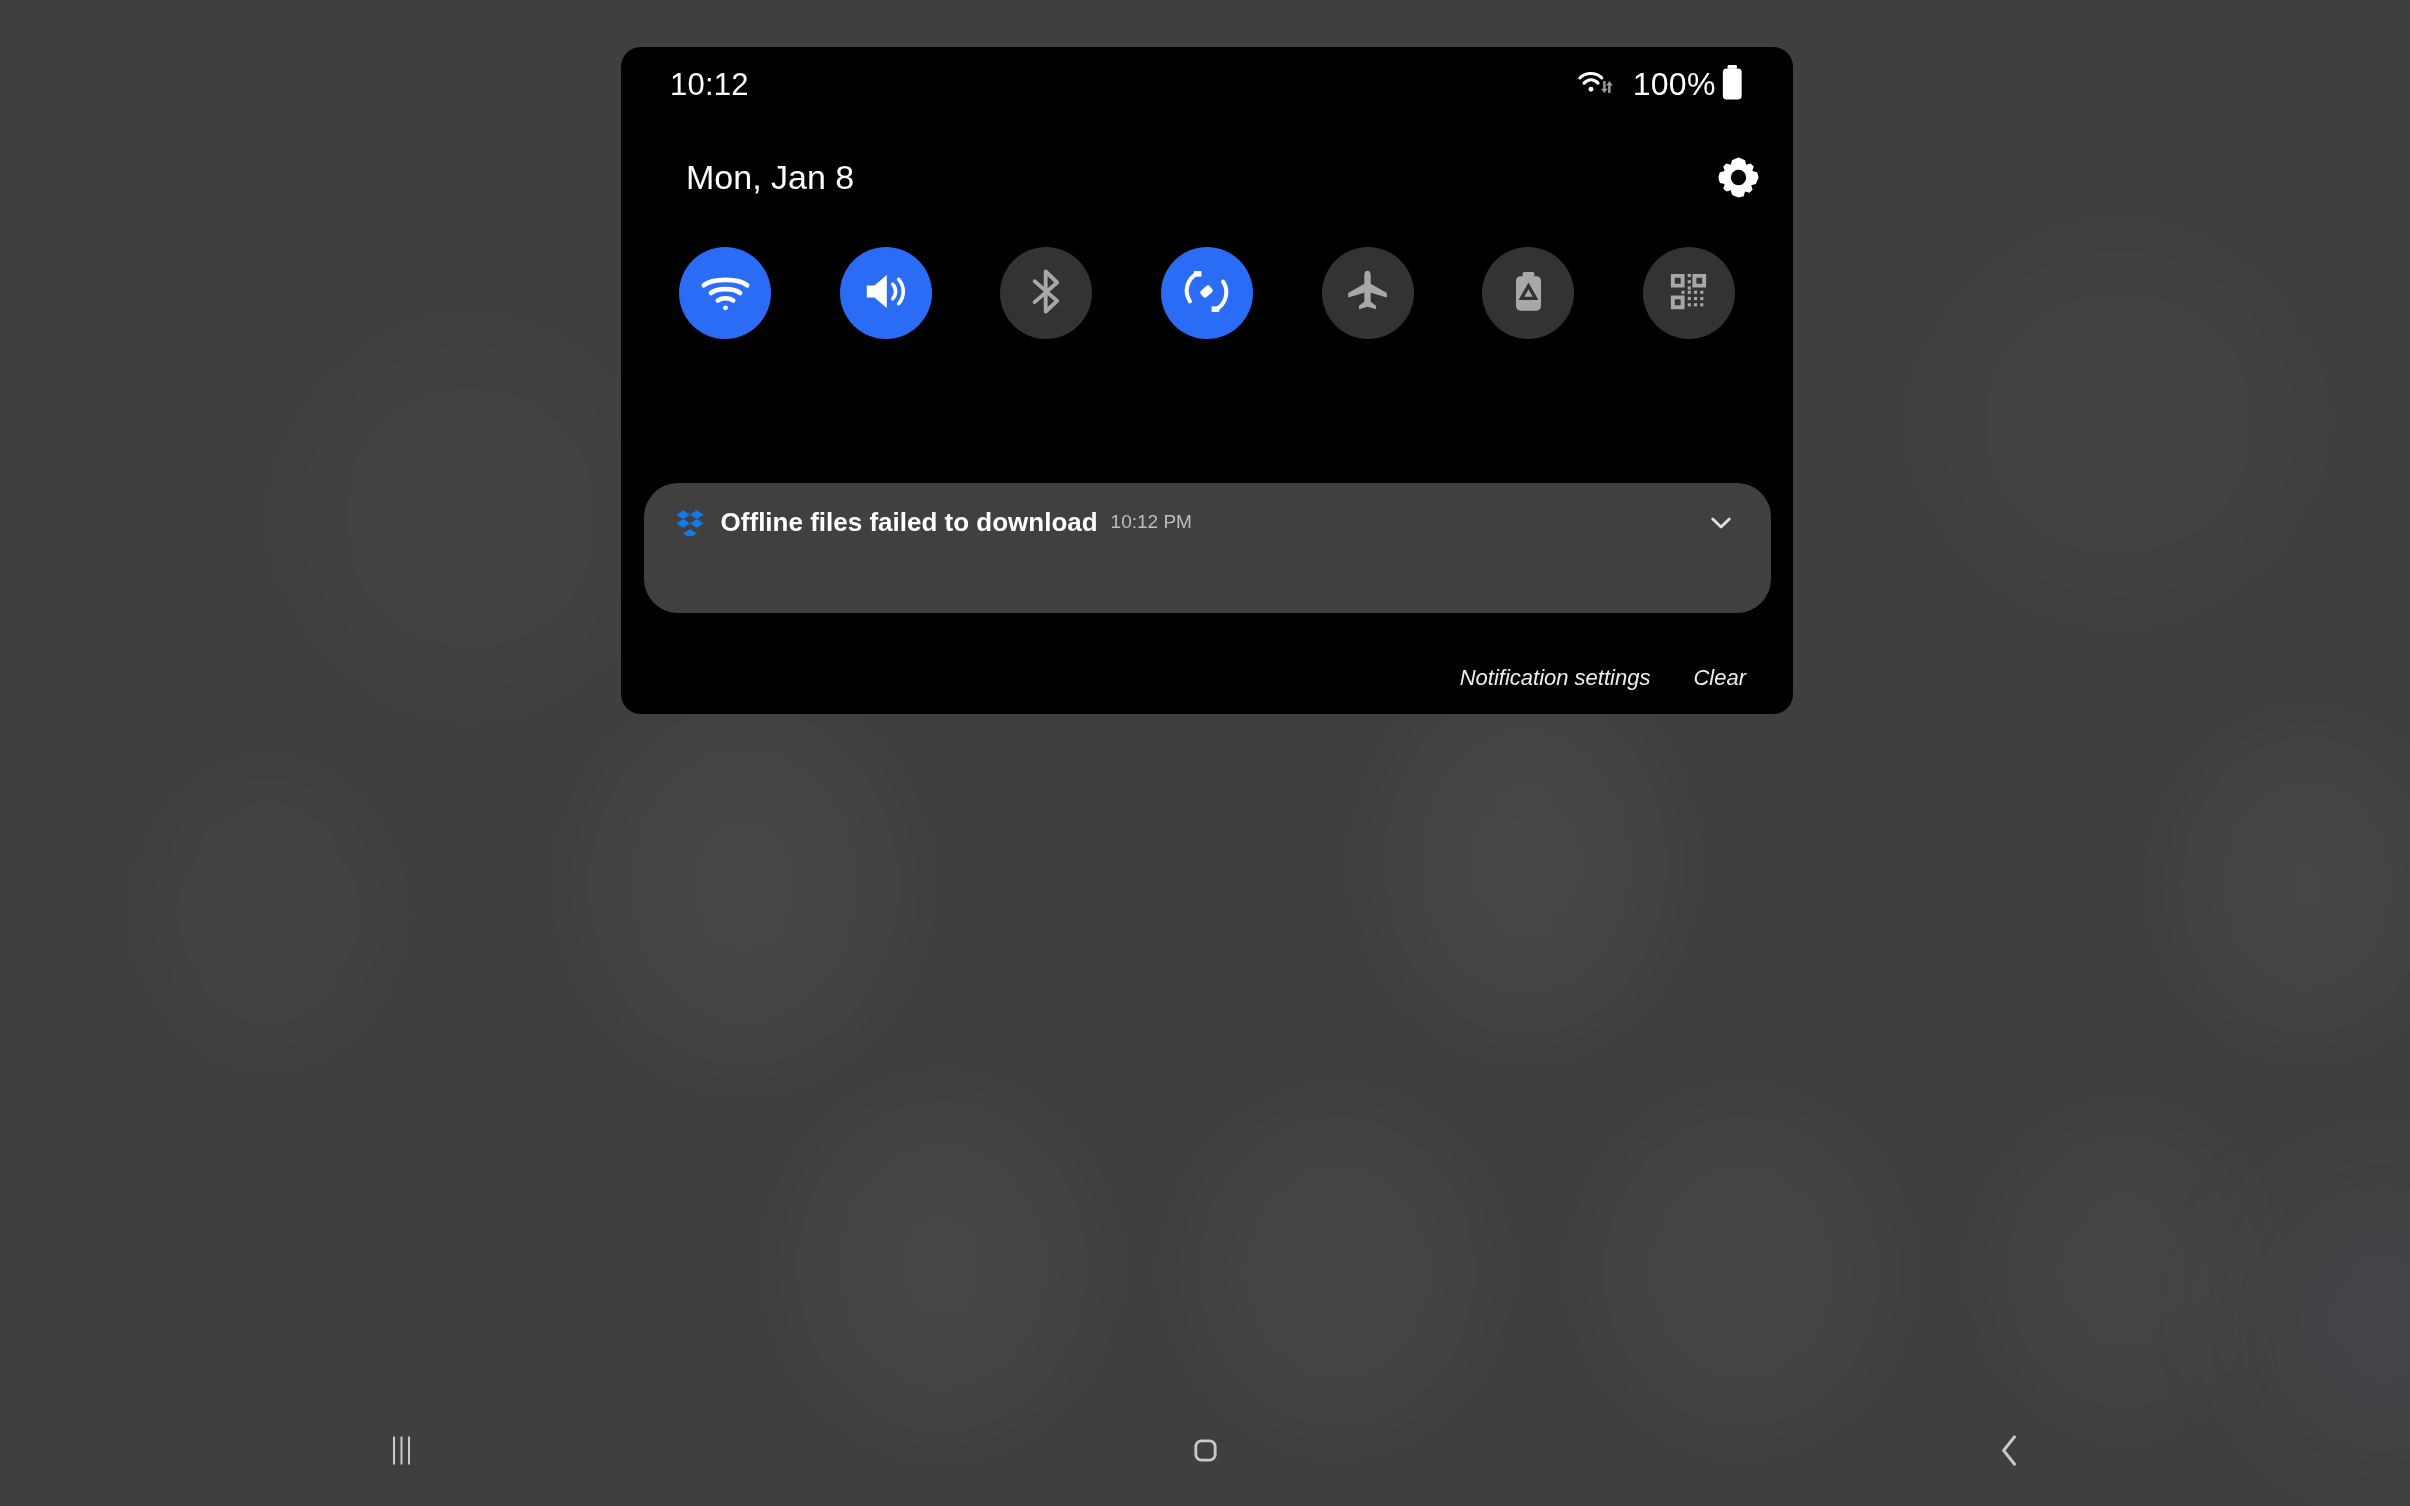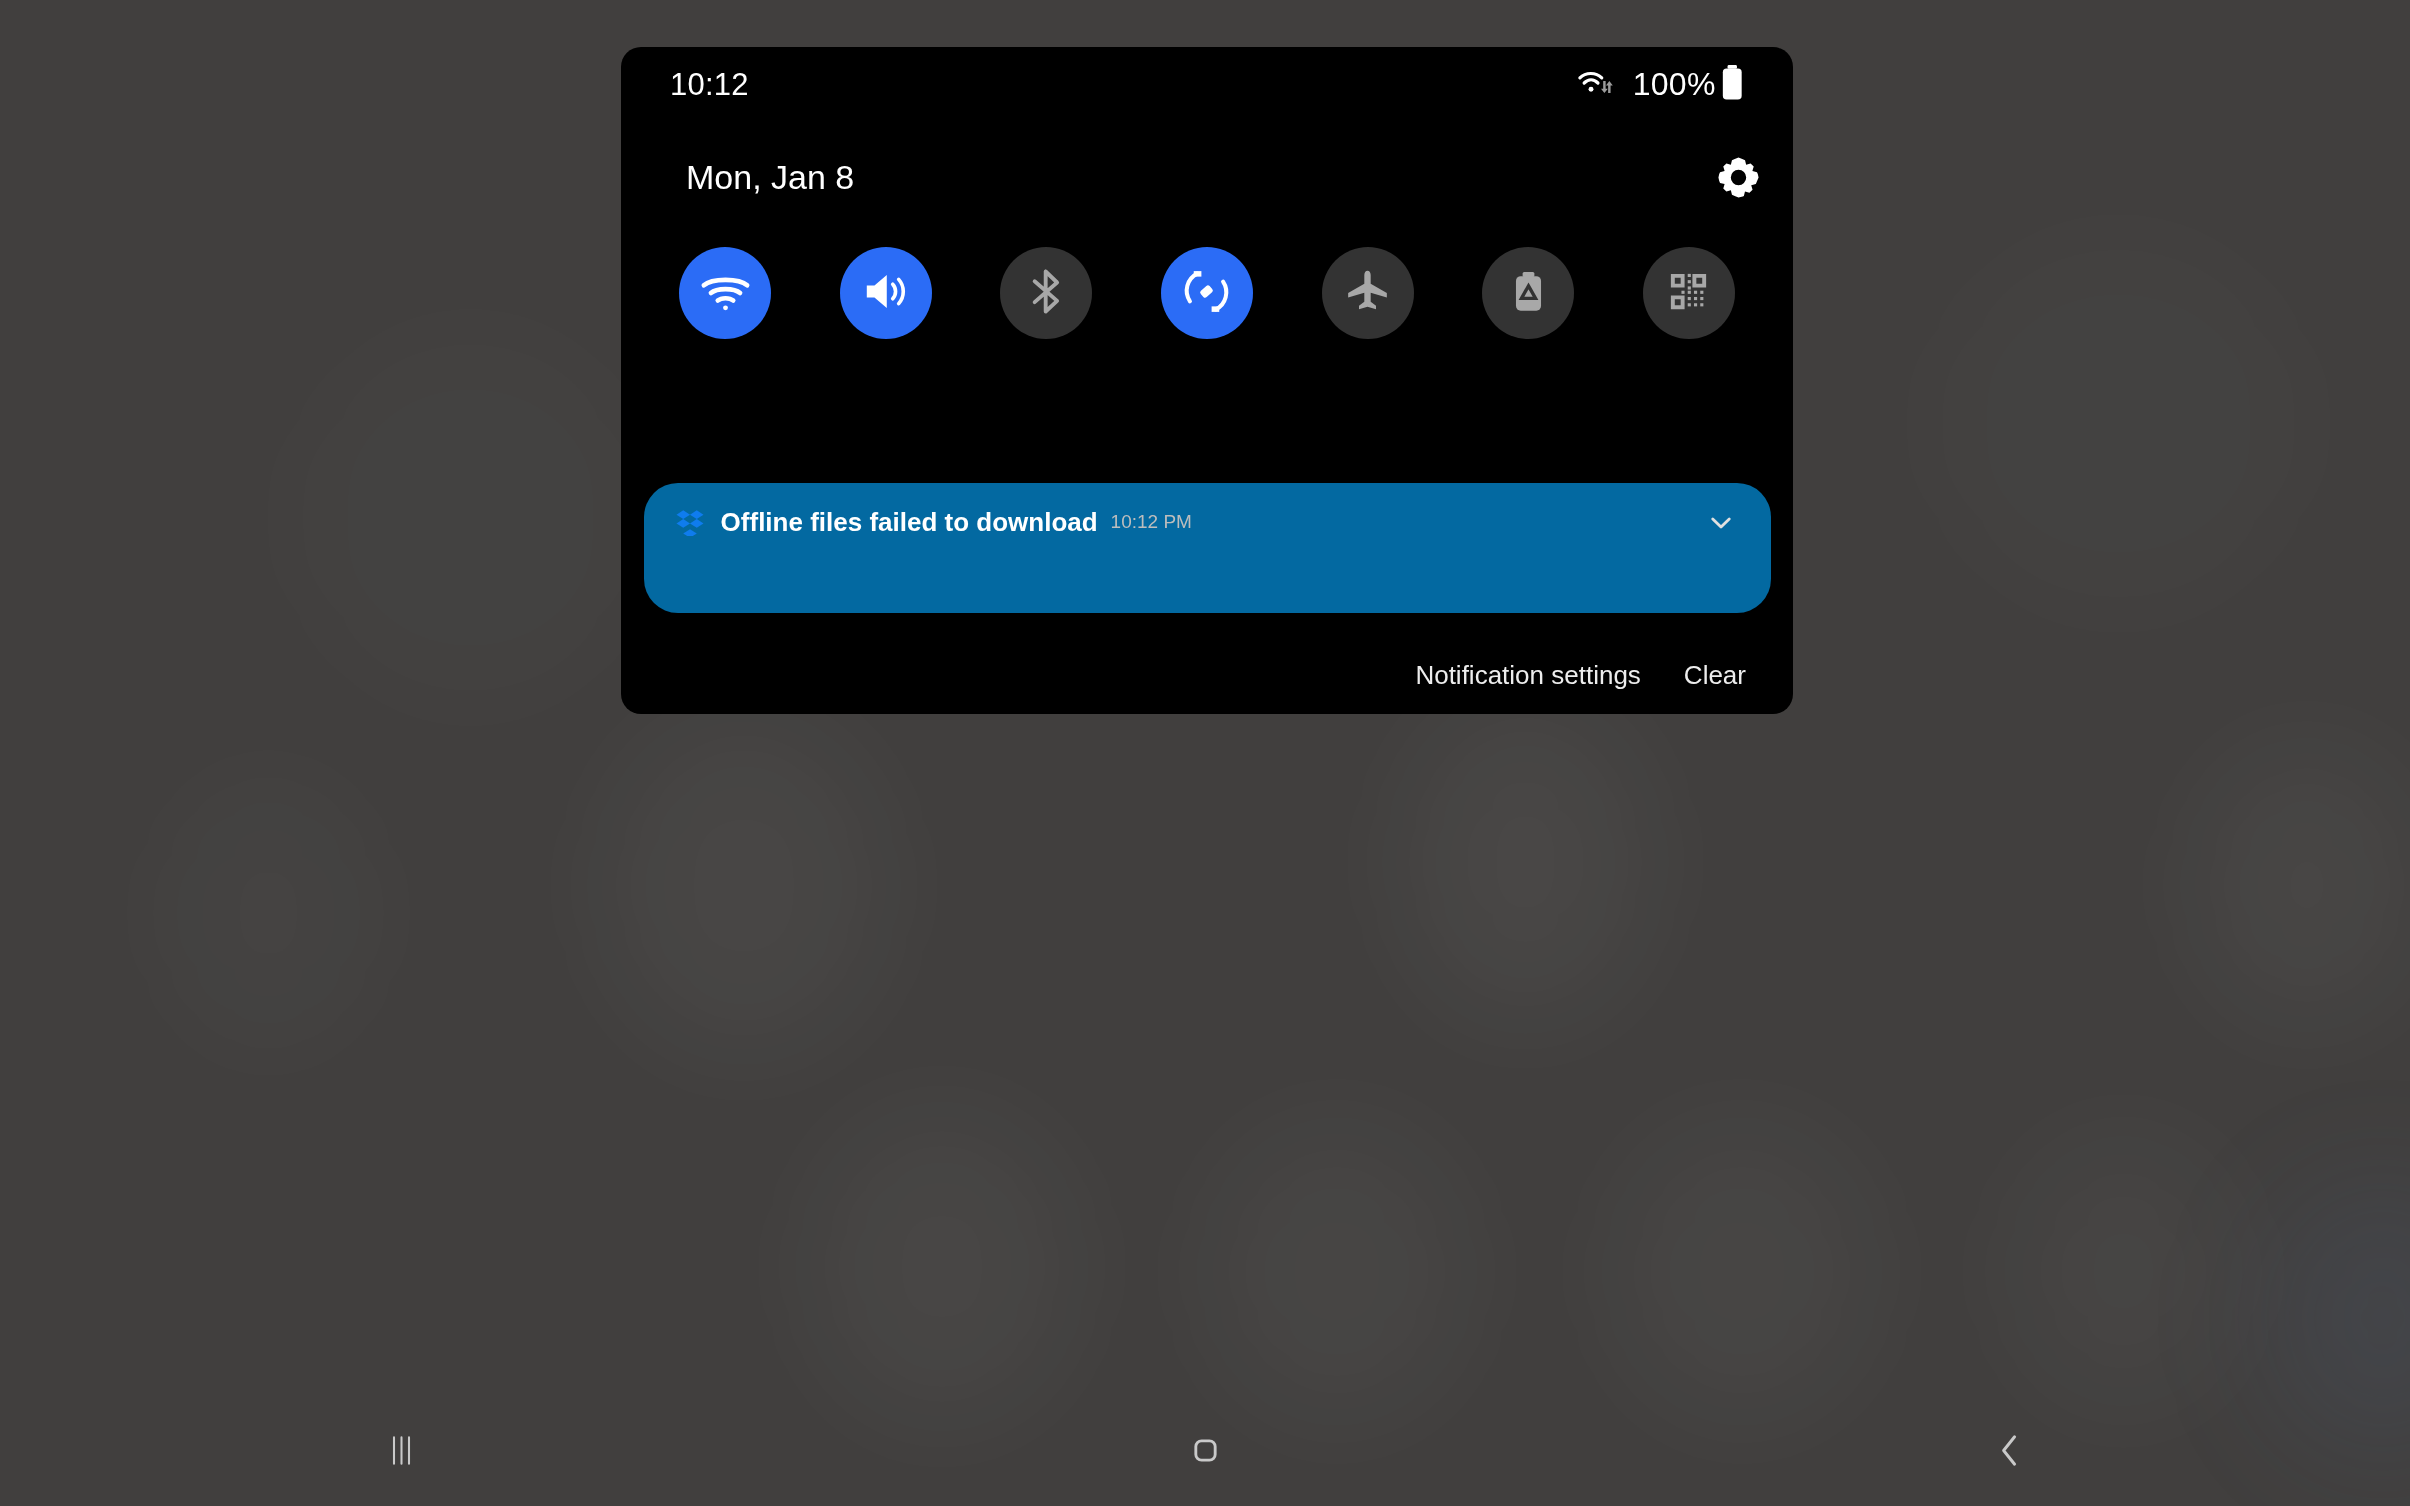--- a/index.html
+++ b/index.html
@@ -75,36 +75,36 @@
     flex:1; height:79px; border-radius:40px;
     background:#1C1C1C;
     color:#fff; font-size:28px;
     display:flex; align-items:center; justify-content:center;
   }
 
   
   #notif-card{
     position:absolute; left:22.6px; top:436px;
     width:1127px; height:130px;
-    background:#0369a1; border-radius:34px;
+    background:#404040; border-radius:34px;
     padding:21px 32px 0 32px;
   }
   #notif-head{ display:flex; align-items:center; gap:0; }
   #dropbox-icon{ width:28px; height:28px; flex:0 0 auto; margin-right:17px; }
   #notif-title{ color:#fff; font-size:26px; font-weight:bold; }
   #notif-time{ color:#BDBDBD; font-size:19px; margin-left:13px; }
   #notif-chevron{ margin-left:auto; width:36px; height:36px; }
   #notif-body{ color:#D4D4D4; font-size:25.4px; margin-top:12.2px; letter-spacing:0.1px; }
 
   
   #notif-actions{
     position:absolute; right:47px; bottom:22.6px;
     display:flex; align-items:center; gap:43px;
   }
-  #notif-actions span{ color:#EDEDED; font-size:26px; }
+  #notif-actions span{ color:#EDEDED; font-size:22px;font-style:italic; }
 
   
   #nav-bar{
     position:absolute; left:0; bottom:0; width:100%; height:111px;
     display:flex; align-items:center;
   }
   .nav-btn{
     flex:1; display:flex; align-items:center; justify-content:center;
     height:100%;
   }

